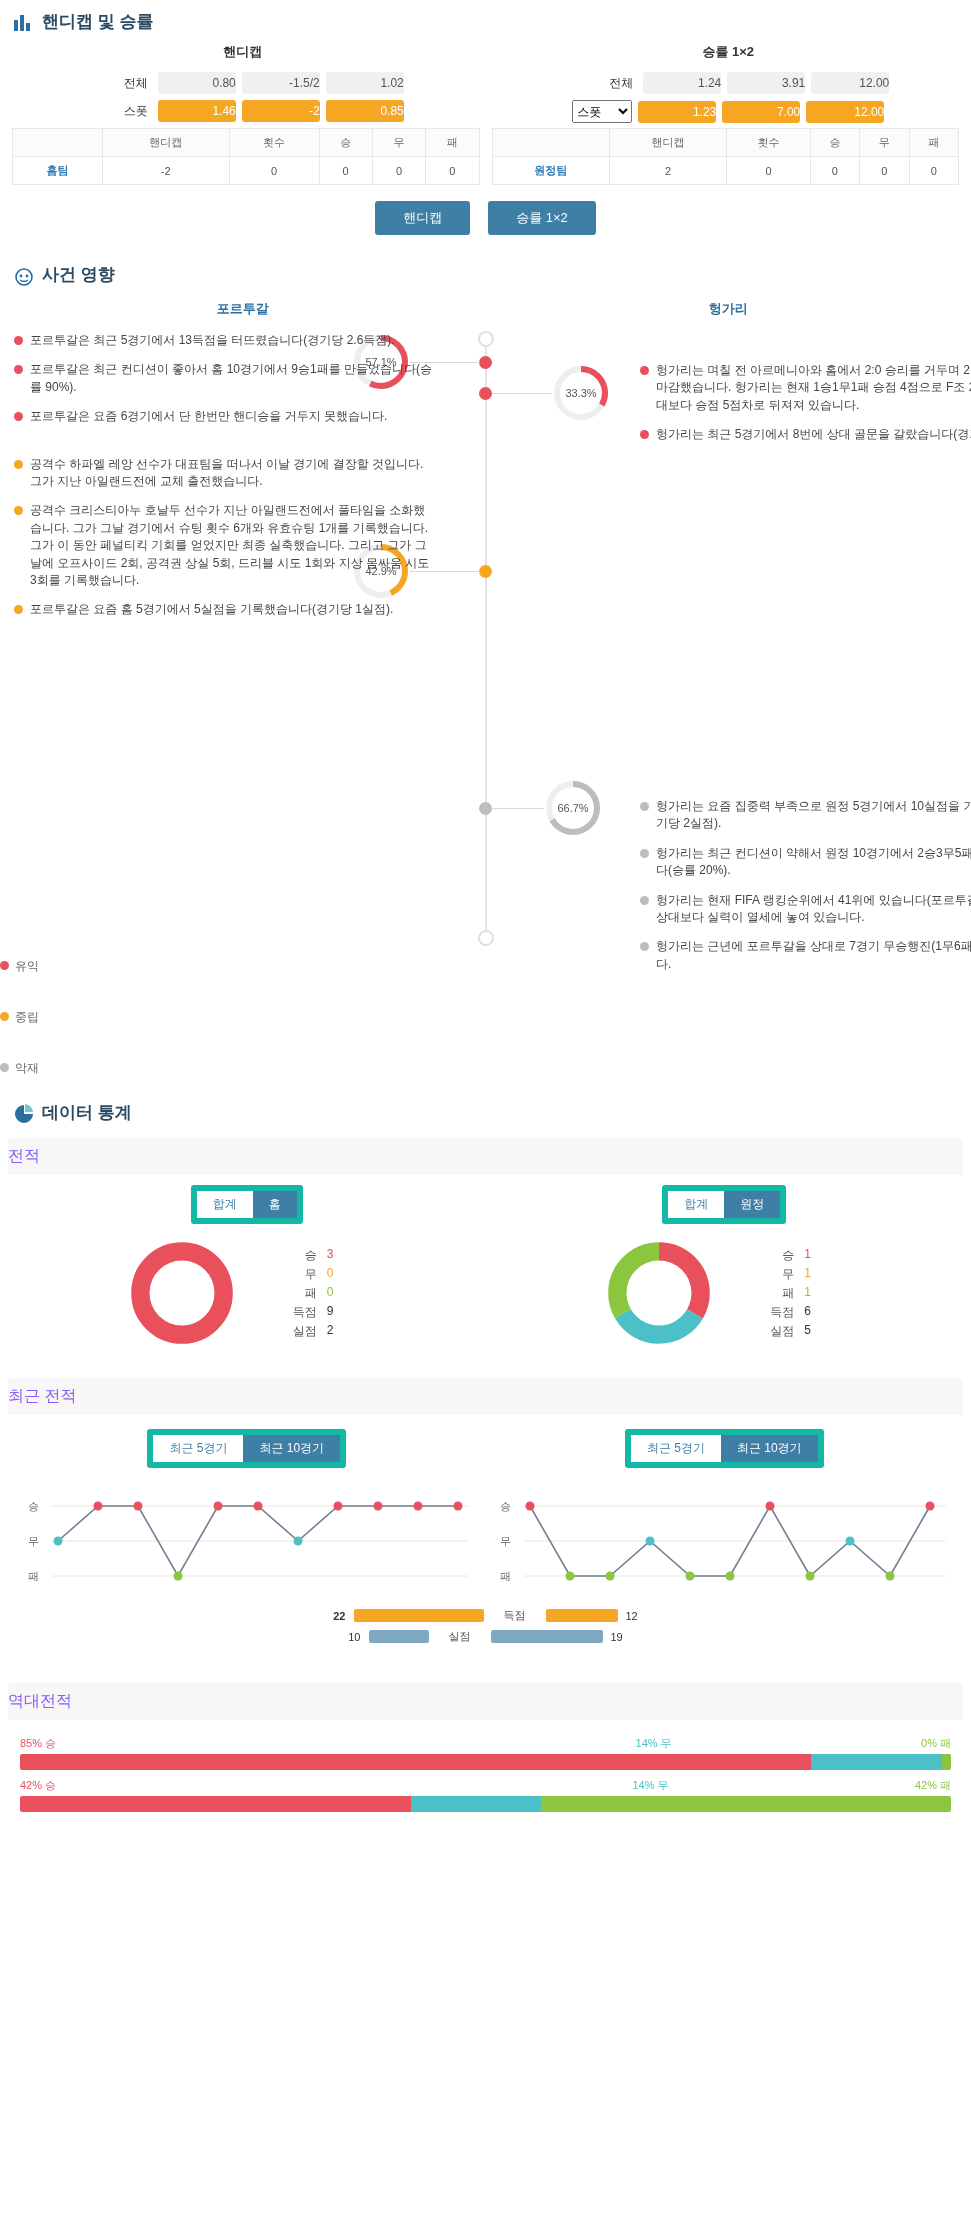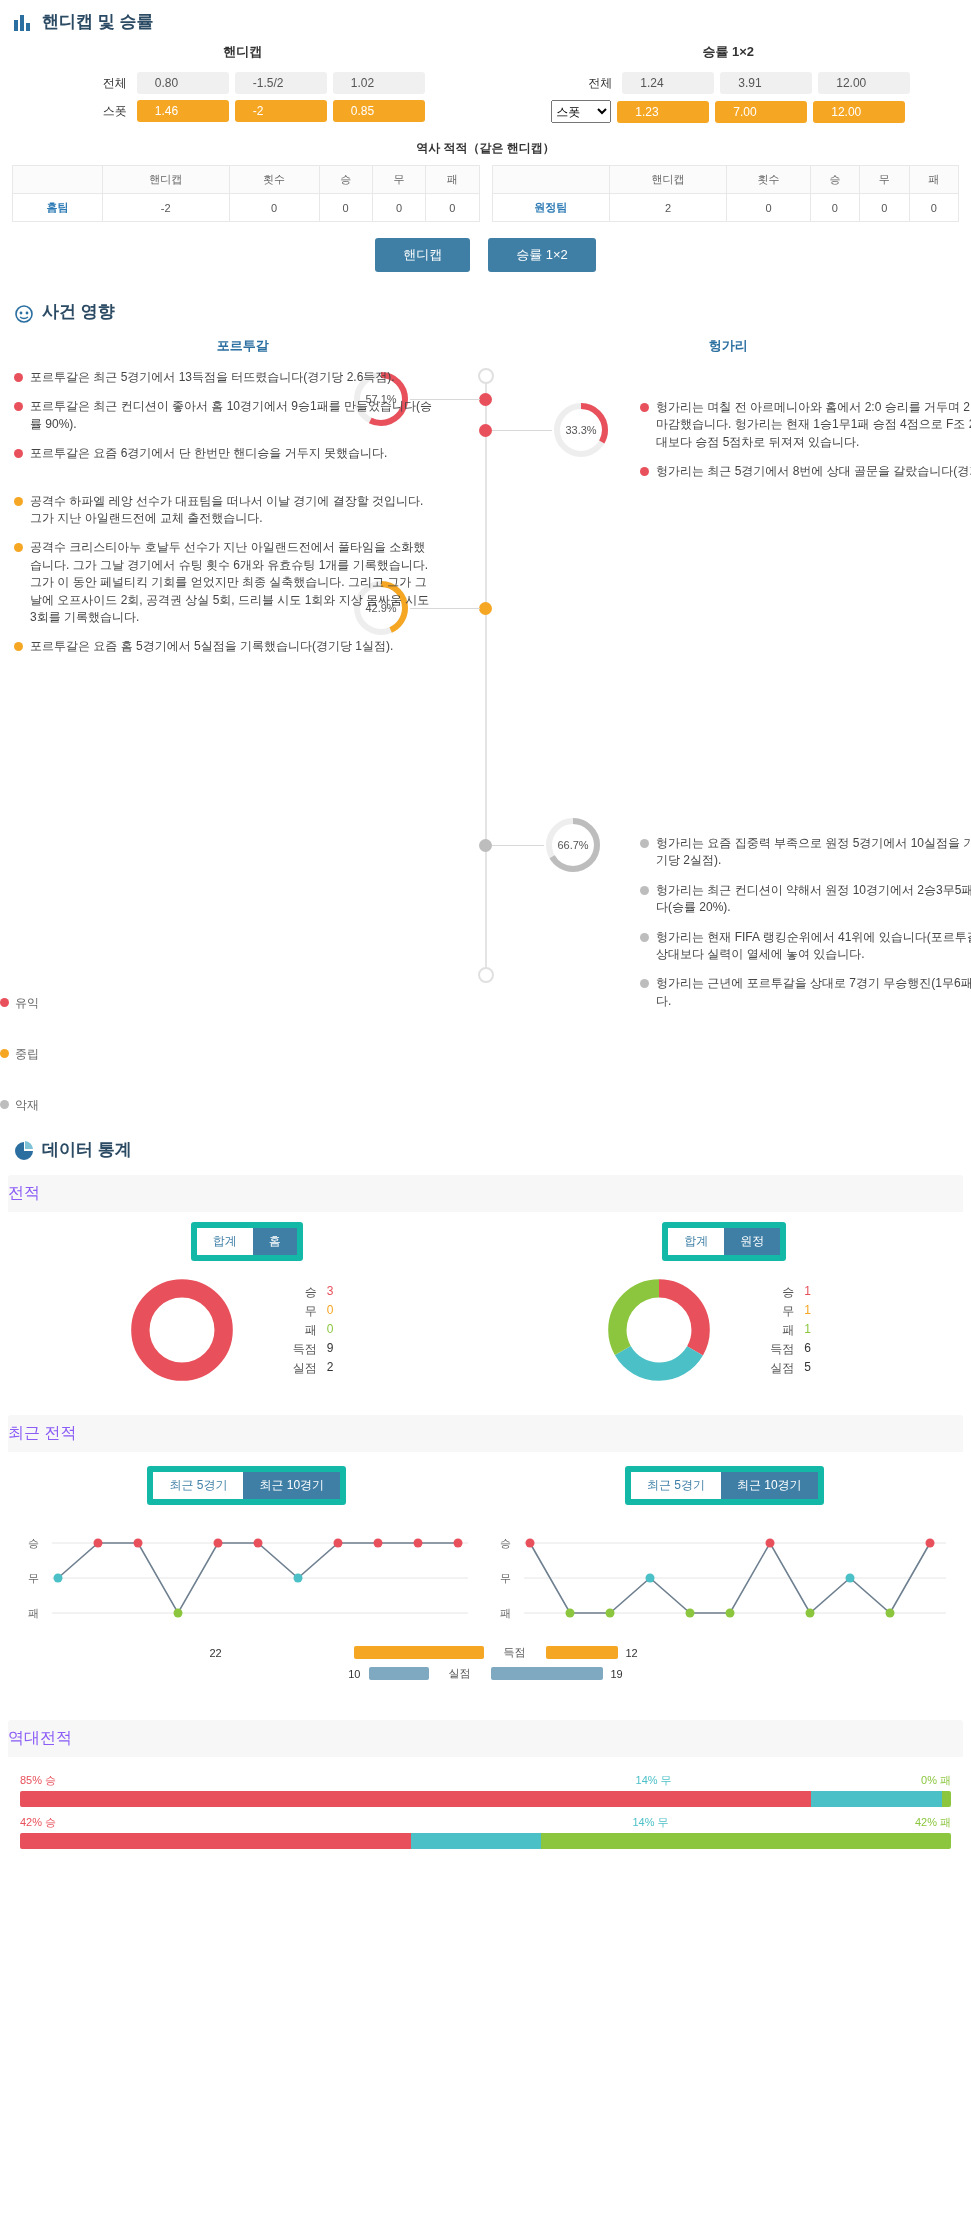--- a/index.html
+++ b/index.html
@@ -17,21 +17,21 @@
   .sec-head { display:flex; align-items:center; gap:8px; padding: 10px 12px 6px 12px; }
   .sec-head .ic { width:22px; height:22px; display:block; }
   .sec-head .t { font-size:17px; font-weight:bold; color:#2b4a63; }
 
   
   .odds-wrap { display:flex; padding: 4px 0 2px 0; }
   .odds-col { width: 50%; }
   .odds-title { text-align:center; font-weight:bold; font-size:13px; color:#333; padding-bottom:8px;}
   .odds-row { display:flex; align-items:center; justify-content:center; gap:6px; padding:3px 0; }
   .odds-lab { width:70px; text-align:right; font-size:12px; color:#333; padding-right:4px;}
-  .cell { width:92px; height:22px; line-height:22px; text-align:left; font-size:12px; border-radius:3px;padding-left:18px; }
+  .cell { width:78px; height:22px; line-height:22px; text-align:right; font-size:12px; border-radius:3px;padding-left:18px; }
   .cell.grey { background:#f0f0f0; color:#555; }
   .cell.orange { background:#f5a623; color:#fff; }
   .sel { width:60px; height:23px; font-size:12px; }
 
   
   .hist-title { text-align:center; font-weight:bold; font-size:12px; padding:12px 0 8px; }
   .tables { display:flex; gap:12px; padding: 0 12px; }
   .tbl { width:50%; border:1px solid #e2e2e2; border-collapse:collapse; }
   .tbl td, .tbl th { border:1px solid #e8e8e8; text-align:center; font-size:11px; padding:6px 2px; font-weight:normal; color:#555;}
   .tbl th { background:#fbfbfb; color:#666; }
@@ -146,21 +146,20 @@
             <option>스폿</option>
           </select>
         </div>
         <div class="cell orange">1.23</div>
         <div class="cell orange">7.00</div>
         <div class="cell orange">12.00</div>
       </div>
     </div>
   </div>
 
-  <div class="hist-title">역사 적적（같은 핸디캡）</div>
 
   <div class="tables">
     <table class="tbl">
       <tbody>
           <tr>
         <th></th>
         <th>핸디캡</th>
         <th>횟수</th>
         <th>승</th>
         <th>무</th>
@@ -476,21 +475,21 @@
               <circle cx="314" cy="90" r="4.5" fill="#8cc63f"></circle>
               <circle cx="354" cy="55" r="4.5" fill="#4cc0c7"></circle>
               <circle cx="394" cy="90" r="4.5" fill="#8cc63f"></circle>
               <circle cx="434" cy="20" r="4.5" fill="#e8505b"></circle>
           </svg>
         </div>
       </div>
 
       <div class="bars">
         <div class="bar-row">
-          <span style="width:260px; text-align:center;">22</span>
+          <span style="width:260px; text-align:right;font-weight:bold;">22</span>
           <span class="bar" style="width:130px; background:#f5a623;"></span>
           <span class="bar-mid">득점</span>
           <span class="bar" style="width:72px; background:#f5a623;"></span>
           <span style="width:260px; text-align:left;">12</span>
         </div>
         <div class="bar-row">
           <span style="width:260px; text-align:right;">10</span>
           <span class="bar" style="width:60px; background:#7fa9c1;"></span>
           <span class="bar-mid">실점</span>
           <span class="bar" style="width:112px; background:#7fa9c1;"></span>

